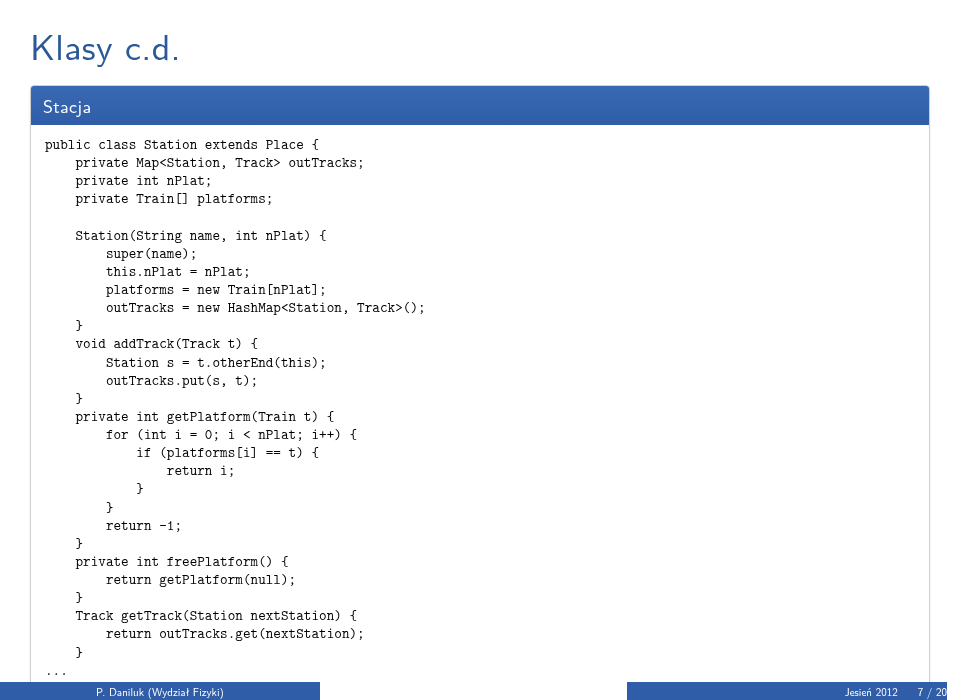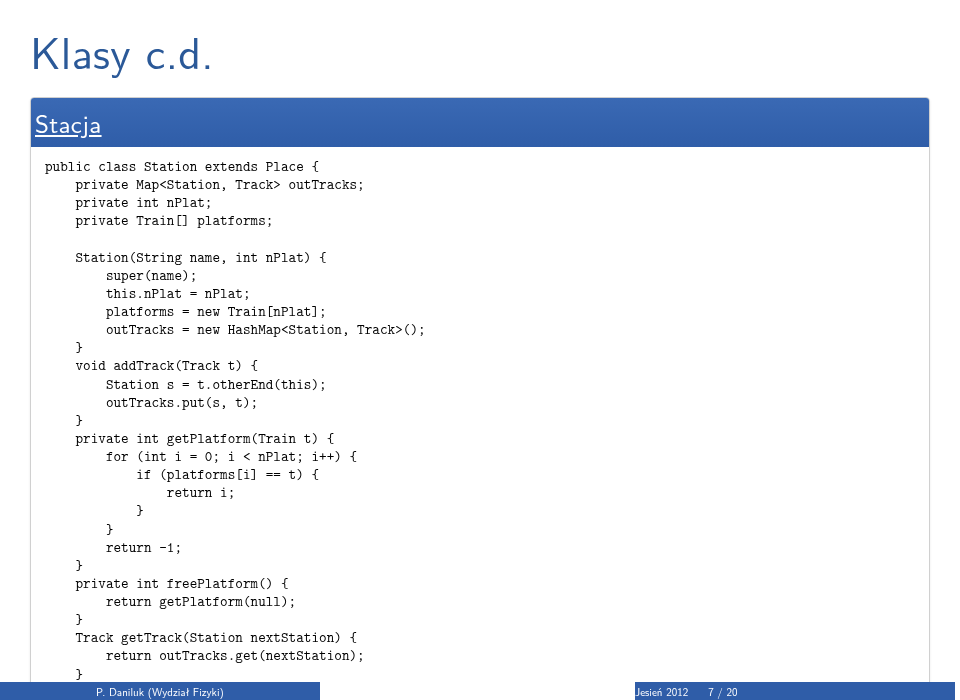--- a/index.html
+++ b/index.html
@@ -12,56 +12,55 @@
       overflow: hidden;
     }
     .slide {
       width: 100%;
       height: 100%;
       padding: 18px 30px 0 30px;
       position: relative;
       text-align: left;
     }
     .title {
-      font-size: 44px;
+      font-size: 36px;
       color: #2b5998;
       font-weight: 400;
       margin-bottom: 14px;
       letter-spacing: 0.3px;
     }
     .block {
       background: #fff;
       border: 1px solid #d0d0d0;
       border-radius: 4px;
       box-shadow: 0 2px 3px rgba(0,0,0,0.08);
       overflow: hidden;
       margin-bottom: 10px;
     }
     .block-title {
       background: linear-gradient(#3a69b4, #2f5da8);
       color: #fff;
-      font-size: 25px;
+      font-size: 18px;
       font-weight: 400;
-      padding: 6px 4px;
+      padding: 6px 12px;
       letter-spacing: 0.3px;
-      text-decoration: underline;
     }
     .block-body {
       padding: 10px 14px 12px 14px;
       font-family: "Latin Modern Mono", "Courier New", monospace;
       font-size: 14.5px;
       line-height: 1.25;
       white-space: pre;
       color: #000;
     }
     .footer {
       position: absolute;
       bottom: 0;
       left: 0;
-      right: 5px;
+      right: 13px;
       height: 18px;
       display: flex;
       font-size: 11px;
       color: #fff;
     }
     .footer-left {
       flex: 0 0 320px;
       background: #2f5da8;
       display: flex;
       align-items: center;
@@ -73,21 +72,21 @@
       display: flex;
       align-items: center;
       justify-content: center;
       margin-top: 26px;
     }
     .footer-right {
       flex: 0 0 320px;
       background: #2f5da8;
       display: flex;
       align-items: center;
-      justify-content: flex-start;
+      justify-content: flex-end;
       gap: 20px;
     }
   </style>
 </head>
 <body>
 
 <div class="slide">
   <div class="title">Klasy c.d.</div>
 
   <div class="block">

